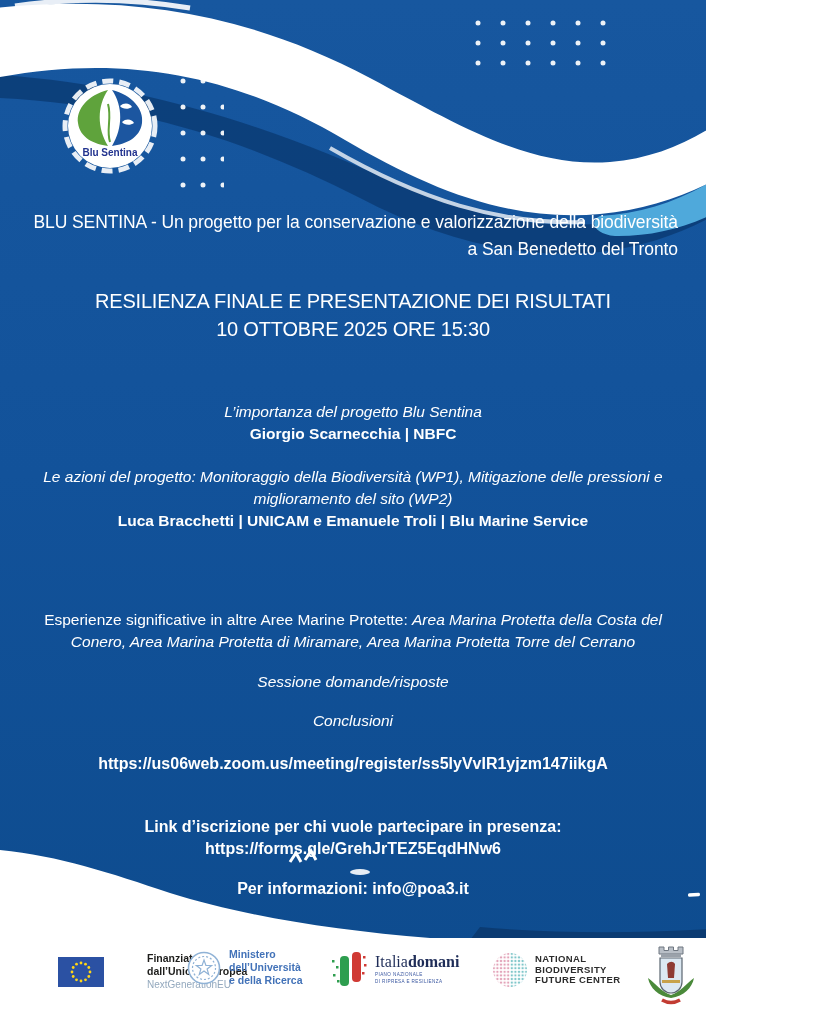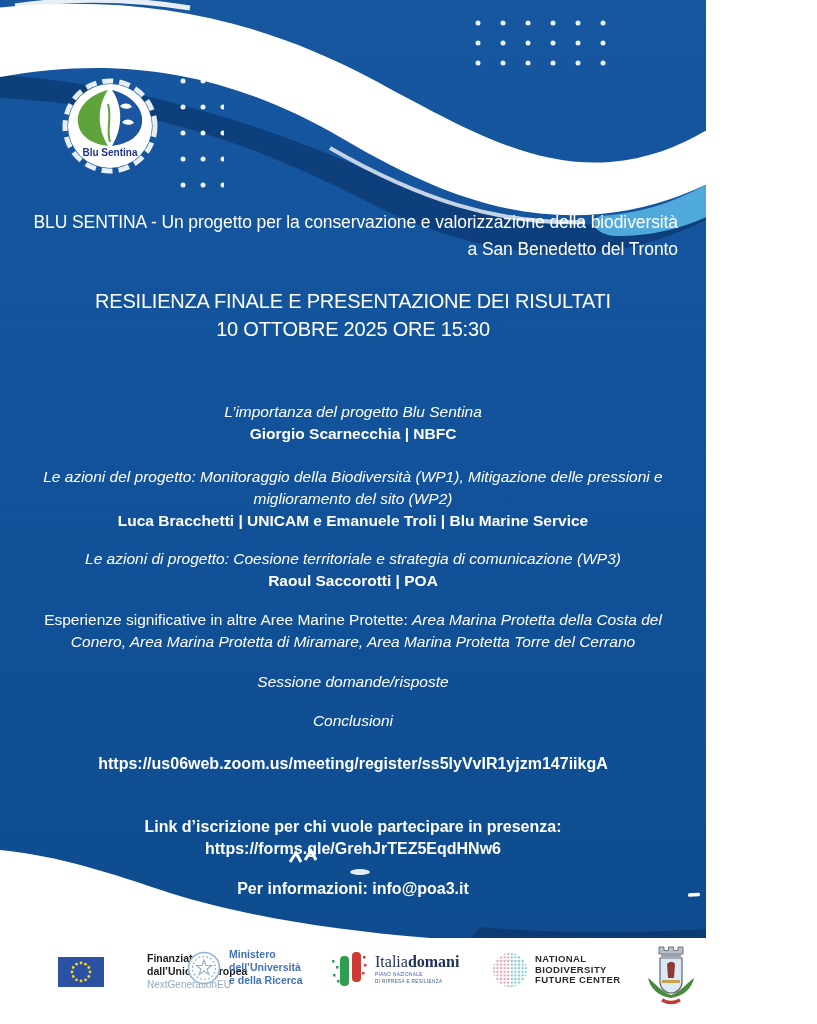--- a/index.html
+++ b/index.html
@@ -105,24 +105,20 @@
   <div class="txt p1">
     <div class="prog-title">L’importanza del progetto Blu Sentina</div>
     <div class="prog-speaker">Giorgio Scarnecchia | NBFC</div>
   </div>
 
   <div class="txt p2">
     <div class="prog-title">Le azioni del progetto: Monitoraggio della Biodiversità (WP1), Mitigazione delle pressioni e miglioramento del sito (WP2)</div>
     <div class="prog-speaker">Luca Bracchetti | UNICAM e Emanuele Troli | Blu Marine Service</div>
   </div>
 
-  <div class="txt p3">
-    <div class="prog-title">Le azioni di progetto: Coesione territoriale e strategia di comunicazione (WP3)</div>
-    <div class="prog-speaker">Raoul Saccorotti | POA</div>
-  </div>
 
   <div class="txt p4 prog-title">
     <span class="prefix-regular">Esperienze significative in altre Aree Marine Protette: </span><span>Area Marina Protetta della Costa del Conero, Area Marina Protetta di Miramare, Area Marina Protetta Torre del Cerrano</span>
   </div>
 
   <div class="txt p5 prog-title">Sessione domande/risposte</div>
   <div class="txt p6 prog-title">Conclusioni</div>
 
   <div class="txt lk1 linkblock">
     <a class="linkline" href="#">https://us06web.zoom.us/meeting/register/ss5lyVvIR1yjzm147iikgA</a>

